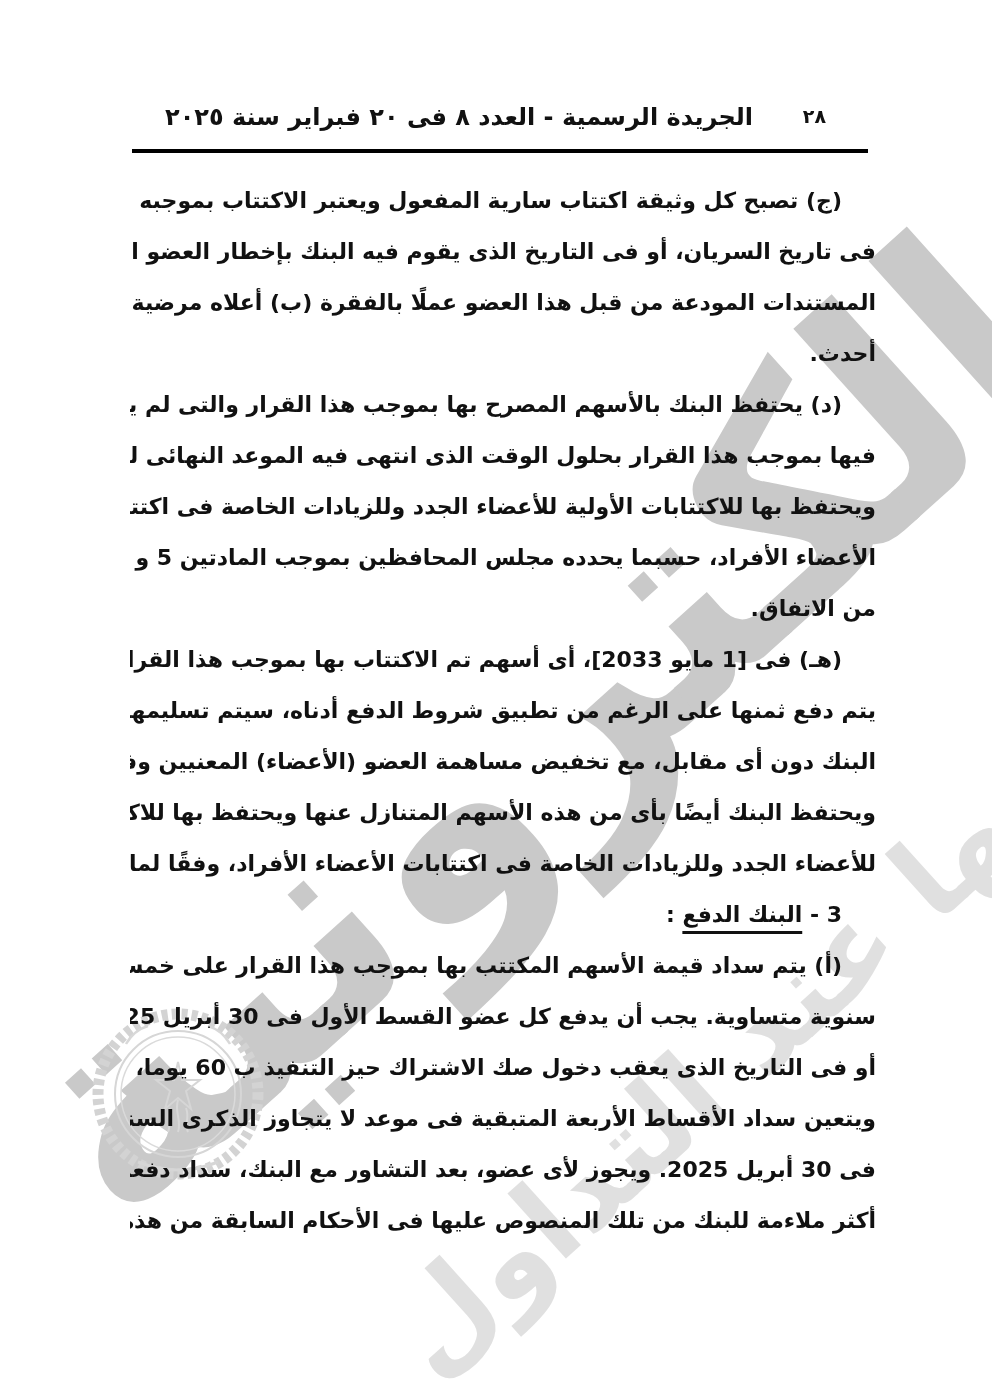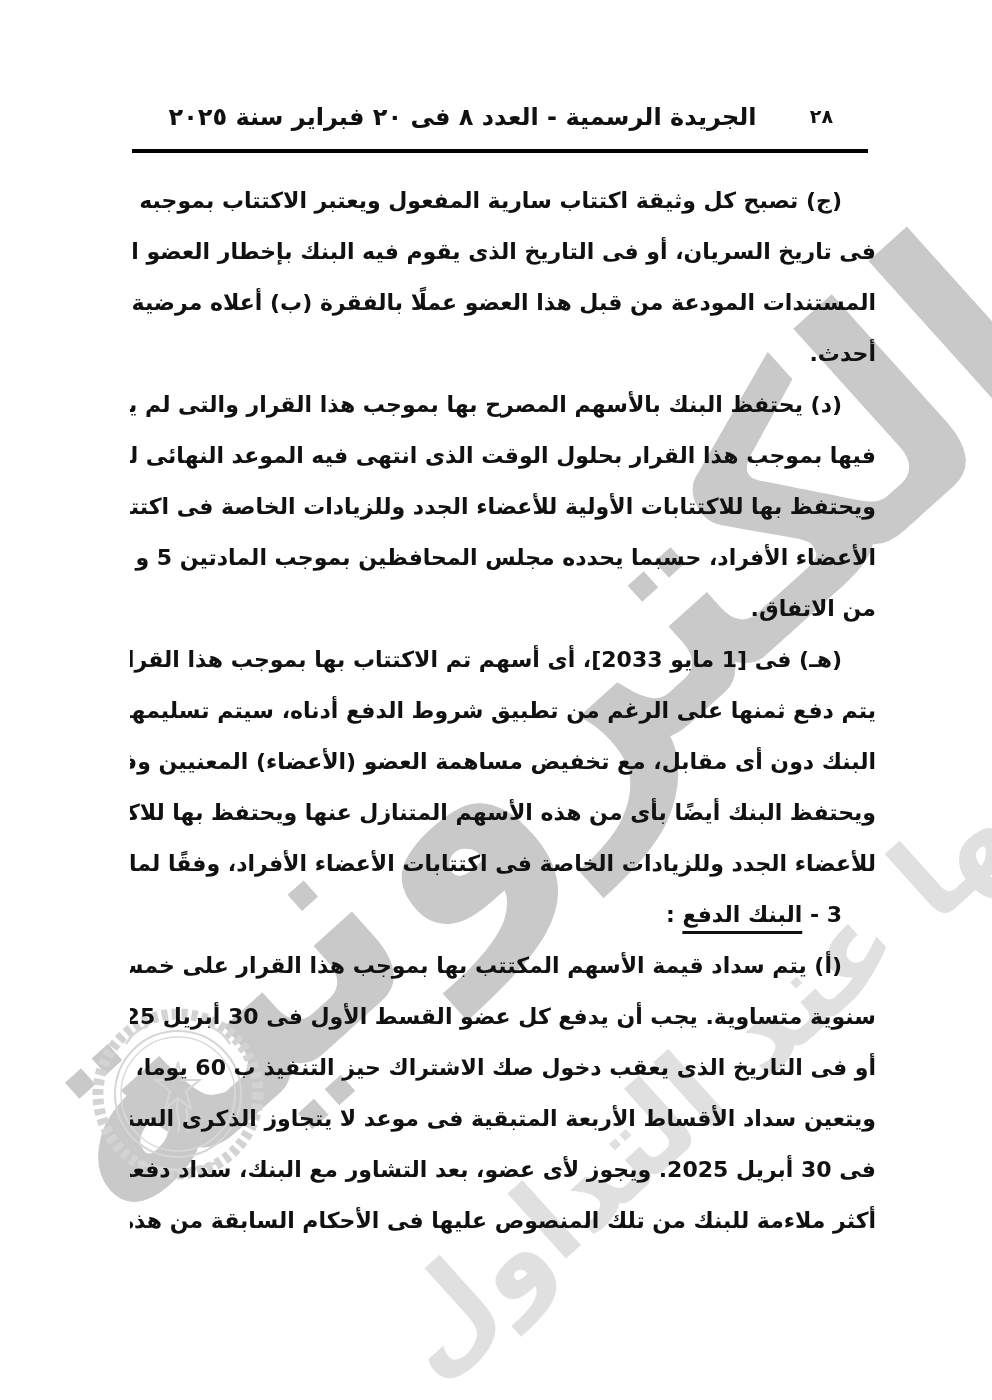--- a/index.html
+++ b/index.html
@@ -26,21 +26,21 @@
   .wm-secondary {
     left:360px; top:1300px;
     font-size:115px; letter-spacing:4px;
     color:#e0e0e0;
     transform:rotate(-42deg);
   }
   .seal { position:absolute; left:78px; top:982px; z-index:0; }
 
   
   .header {
-    position:absolute; top:103px; left:130px; right:125px; height:44px;
+    position:absolute; top:103px; left:130px; right:132px; height:44px;
     direction:rtl; z-index:2;
   }
   .header-title {
     position:absolute; top:0; left:0; right:0;
     text-align:center; transform:translateX(-36px); 
     font-size:24px; font-weight:bold;
   }
   .page-number {
     position:absolute; top:2px; right:34px;
     font-size:19px; font-weight:bold;

